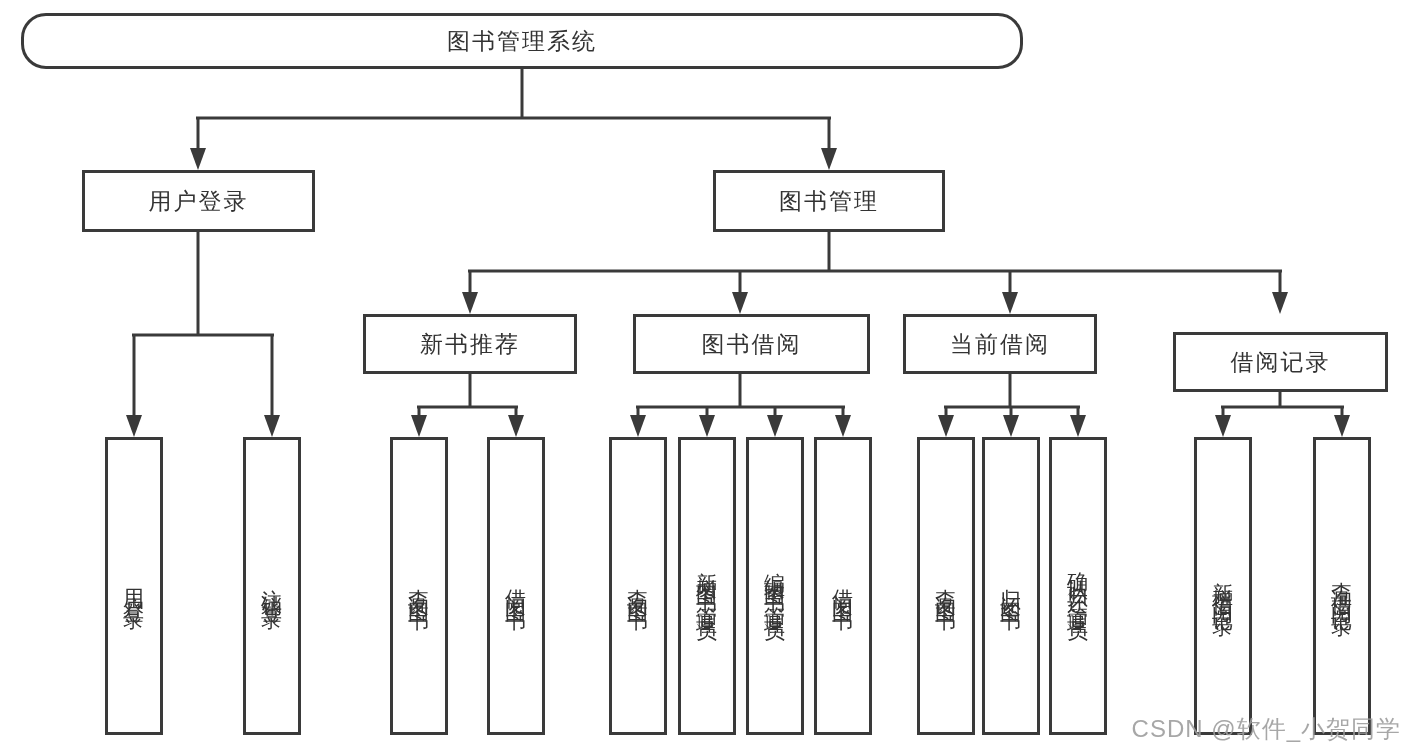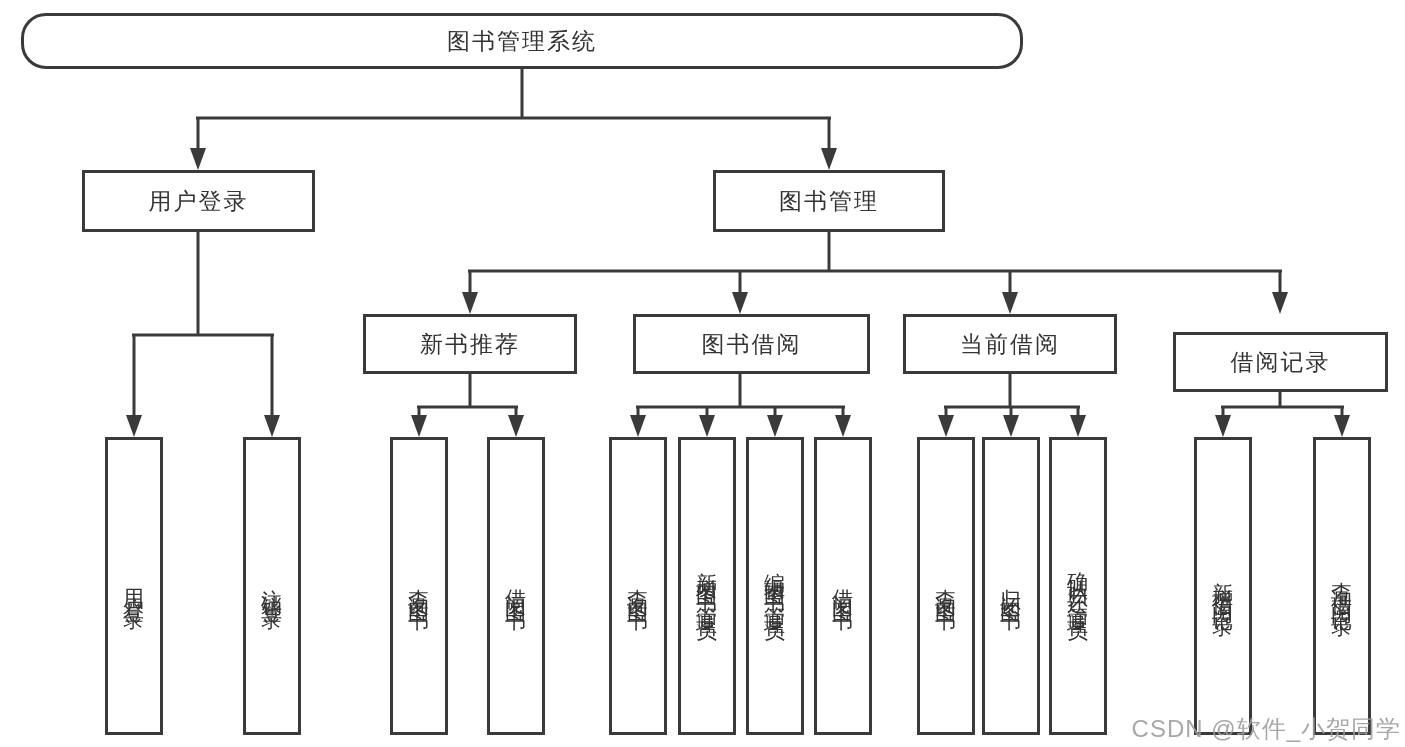--- a/index.html
+++ b/index.html
@@ -132,21 +132,21 @@
     </g>
   </svg>
 
   <div class="node root" style="left:21px;top:13px;width:1002px;height:56px">图书管理系统</div>
 
   <div class="node h" style="left:82px;top:170px;width:233px;height:62px">用户登录</div>
   <div class="node h" style="left:713px;top:170px;width:232px;height:62px">图书管理</div>
 
   <div class="node h" style="left:363px;top:314px;width:214px;height:60px">新书推荐</div>
   <div class="node h" style="left:633px;top:314px;width:237px;height:60px">图书借阅</div>
-  <div class="node h" style="left:903px;top:314px;width:214px;height:60px">当前借阅</div>
+  <div class="node h" style="left:903px;top:314px;width:194px;height:60px">当前借阅</div>
   <div class="node h" style="left:1173px;top:332px;width:215px;height:60px">借阅记录</div>
 
   <div class="node vert" style="left:105px;top:437px;width:58px;height:298px">用户登录</div>
   <div class="node vert" style="left:243px;top:437px;width:58px;height:298px">注销登录</div>
 
   <div class="node vert" style="left:390px;top:437px;width:58px;height:298px">查询图书</div>
   <div class="node vert" style="left:487px;top:437px;width:58px;height:298px">借阅图书</div>
 
   <div class="node vert" style="left:609px;top:437px;width:58px;height:298px">查询图书</div>
   <div class="node vert" style="left:678px;top:437px;width:58px;height:298px">新增图书（管理员）</div>

